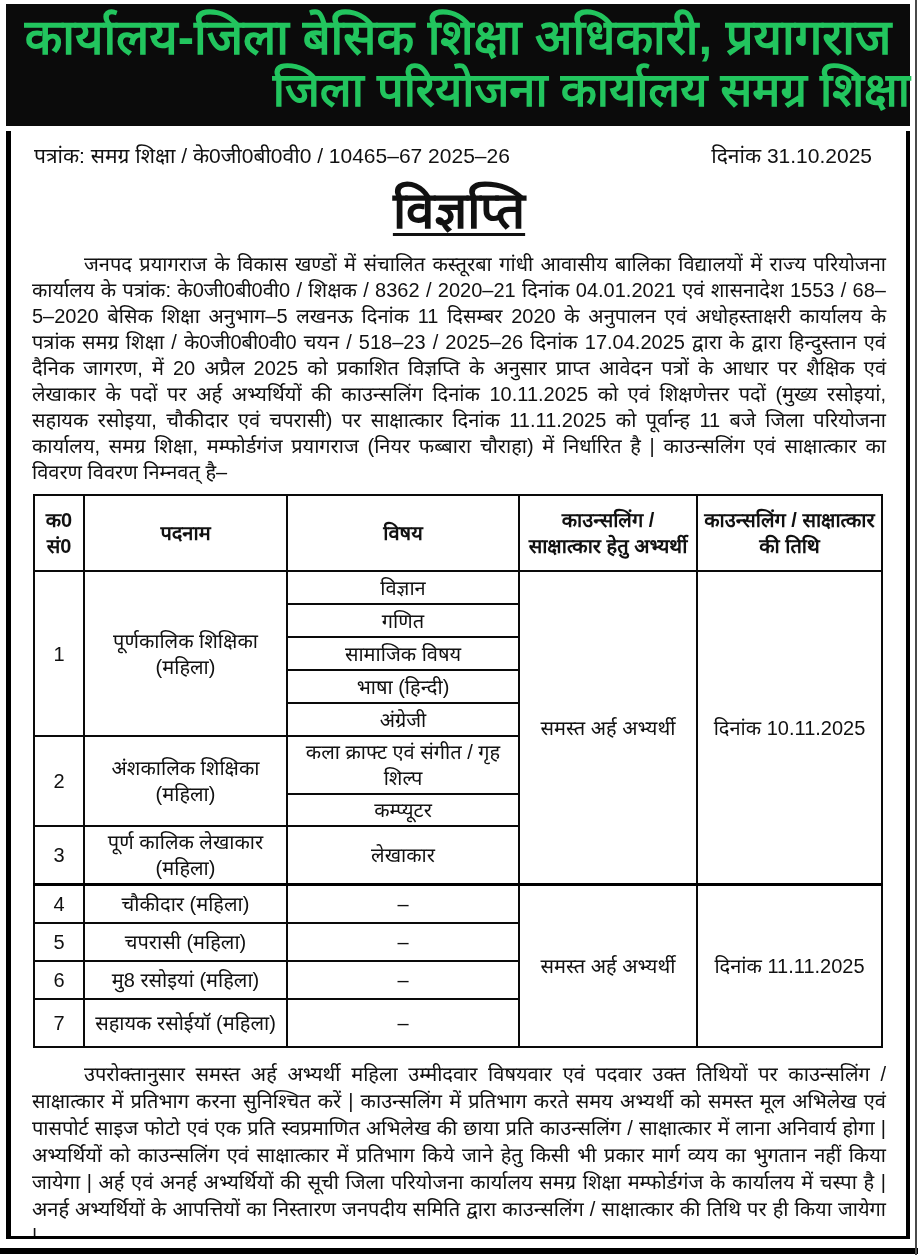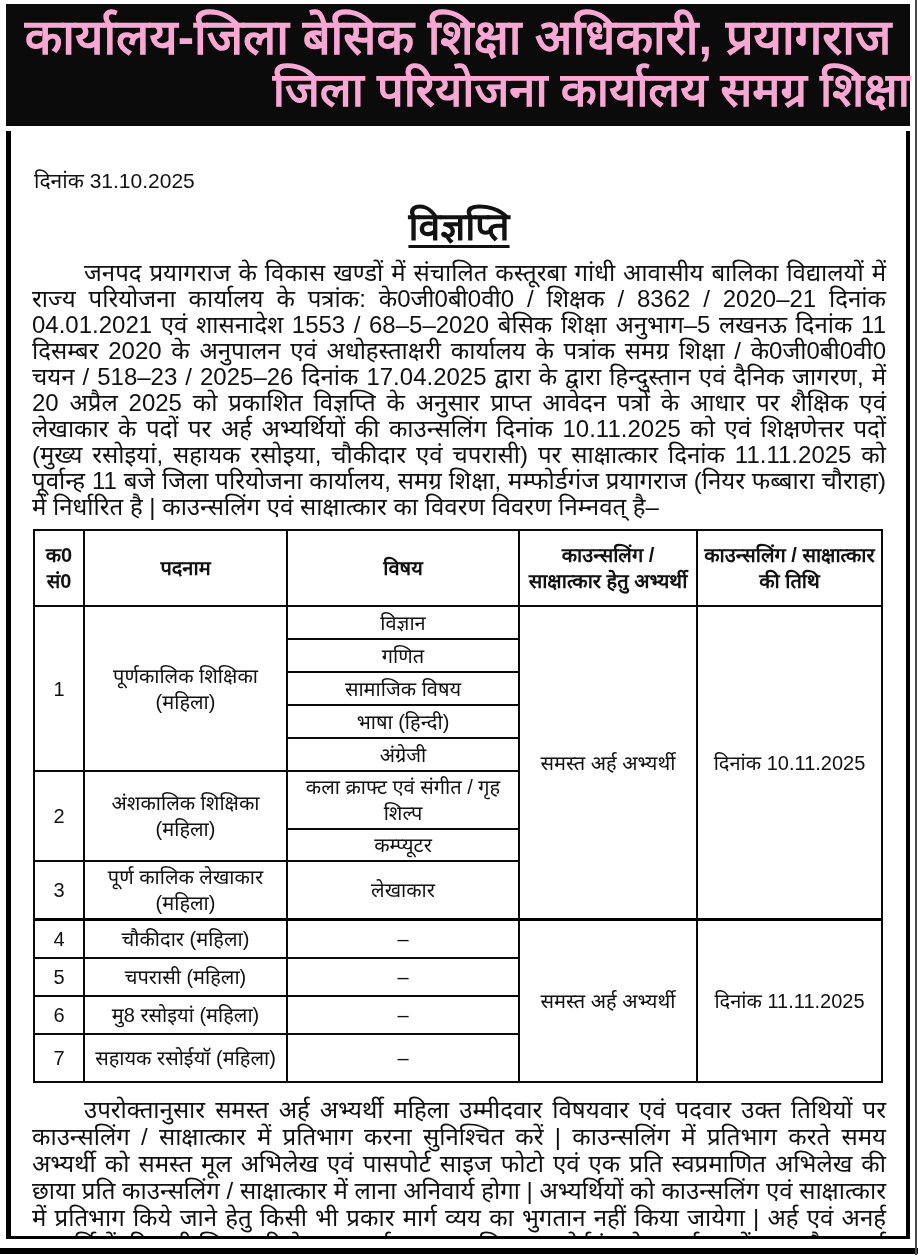--- a/index.html
+++ b/index.html
@@ -11,21 +11,21 @@
     margin: 0 auto;
     background: #ffffff;
     font-family: "Liberation Sans", "DejaVu Sans", sans-serif;
     color: #111;
     padding: 4px 8px 0 6px;
     overflow: hidden;
   }
   
   .banner {
     background: #0b0b0b;
-    color: #f9a8d4;
+    color: #22c55e;
     height: 122px;
     display: flex;
     flex-direction: column;
     justify-content: center;
     text-align: center;
     padding: 2px 0 6px;
   }
   .banner-line1 { font-size: 49px; font-weight: bold; line-height: 1.12; letter-spacing: 0; }
   .banner-line2 { font-size: 47px; font-weight: bold; line-height: 1.08; text-align: right; }
   
@@ -39,33 +39,33 @@
     overflow: hidden;
   }
   .ref-row {
     display: flex;
     justify-content: space-between;
     align-items: baseline;
     font-size: 21px;
     padding: 2px 14px 0 2px;
   }
   .ref-no { white-space: nowrap; }
-  .ref-date { white-space: nowrap; margin-top: 25px; }
+  .ref-date { white-space: nowrap; }
   .doc-title {
     text-align: center;
-    font-size: 39px;
+    font-size: 51px;
     font-weight: bold;
     margin: 4px 0 8px;
     text-decoration: underline;
     text-underline-offset: 5px;
     text-decoration-thickness: 3px;
     font-family: Liberation Mono, monospace;
   }
   .para {
-    font-size: 24px;
+    font-size: 20px;
     line-height: 26px;
     text-align: justify;
     text-indent: 52px;
     margin: 0;
   }
   .closing { margin-top: 13px; line-height: 27px; }
   
   table.schedule {
     border-collapse: collapse;
     width: 848px;
@@ -109,20 +109,21 @@
 <div class="page">
 
   <div class="banner">
     <div class="banner-line1">कार्यालय-जिला बेसिक शिक्षा अधिकारी, प्रयागराज</div>
     <div class="banner-line2">जिला परियोजना कार्यालय समग्र शिक्षा</div>
   </div>
 
   <div class="frame">
 
     <div class="ref-row">
+      <span class="ref-no">पत्रांक: समग्र शिक्षा / के0जी0बी0वी0 / 10465–67 2025–26</span>
       <span class="ref-date">दिनांक 31.10.2025</span>
     </div>
 
     <div class="doc-title">विज्ञप्ति</div>
 
     <p class="para intro">जनपद प्रयागराज के विकास खण्डों में संचालित कस्तूरबा गांधी आवासीय बालिका विद्यालयों में राज्य परियोजना कार्यालय के पत्रांक: के0जी0बी0वी0 / शिक्षक / 8362 / 2020–21 दिनांक 04.01.2021 एवं शासनादेश 1553 / 68–5–2020 बेसिक शिक्षा अनुभाग–5 लखनऊ दिनांक 11 दिसम्बर 2020 के अनुपालन एवं अधोहस्ताक्षरी कार्यालय के पत्रांक समग्र शिक्षा / के0जी0बी0वी0 चयन / 518–23 / 2025–26 दिनांक 17.04.2025 द्वारा के द्वारा हिन्दुस्तान एवं दैनिक जागरण, में 20 अप्रैल 2025 को प्रकाशित विज्ञप्ति के अनुसार प्राप्त आवेदन पत्रों के आधार पर शैक्षिक एवं लेखाकार के पदों पर अर्ह  अभ्यर्थियों की काउन्सलिंग दिनांक 10.11.2025 को एवं शिक्षणेत्तर पदों (मुख्य रसोइयां, सहायक रसोइया, चौकीदार एवं चपरासी) पर साक्षात्कार दिनांक 11.11.2025 को पूर्वान्ह 11 बजे जिला परियोजना कार्यालय, समग्र शिक्षा, मम्फोर्डगंज प्रयागराज (नियर फब्बारा चौराहा) में निर्धारित है | काउन्सलिंग एवं साक्षात्कार का विवरण विवरण निम्नवत् है–</p>
 
     <table class="schedule">
       <colgroup>
         <col style="width:50px">

